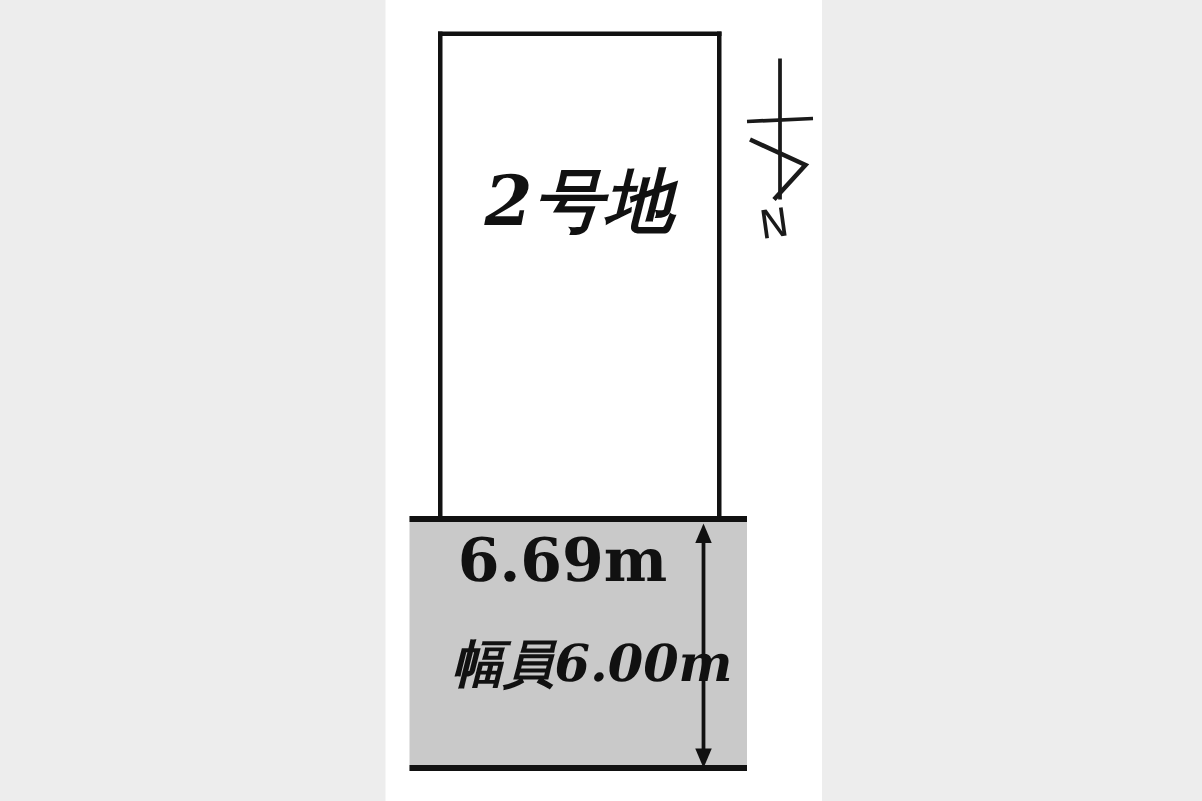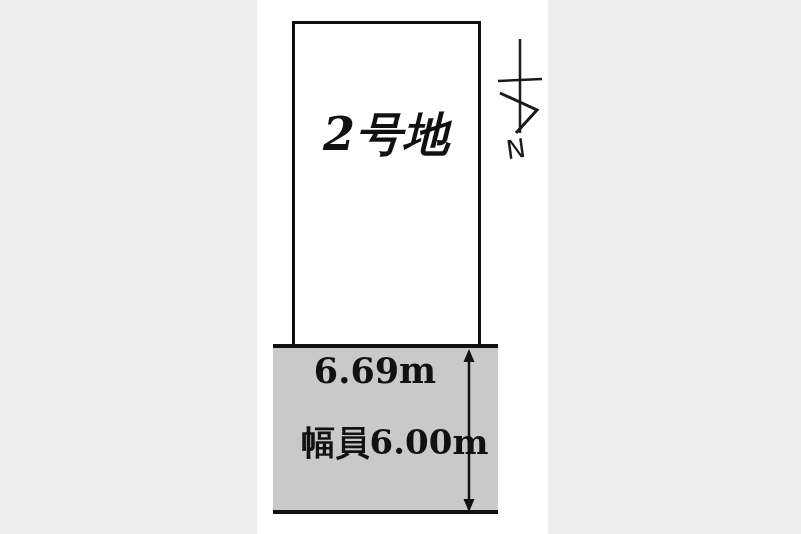--- a/index.html
+++ b/index.html
@@ -56,32 +56,33 @@
     background: #c9c9c9;
     border-top: 4px solid #111;
     border-bottom: 4px solid #111;
     box-sizing: border-box;
   }
   .frontage-label {
     position: absolute;
     top: 2px;
     left: 102px;
     transform: translateX(-50%);
-    font-size: 35px;
+    font-size: 40px;
     font-weight: bold;
     white-space: nowrap;
   }
   .road-width-label {
     position: absolute;
     top: 72px;
     left: 122px;
     transform: translateX(-50%);
     font-size: 34px;
     font-weight: bold;
     white-space: nowrap;
+    font-style: italic;
   }
   .road-arrow {
     position: absolute;
     left: 459px;
     top: 348px;
   }
   .north-arrow {
     position: absolute;
     left: 494px;
     top: 34px;

